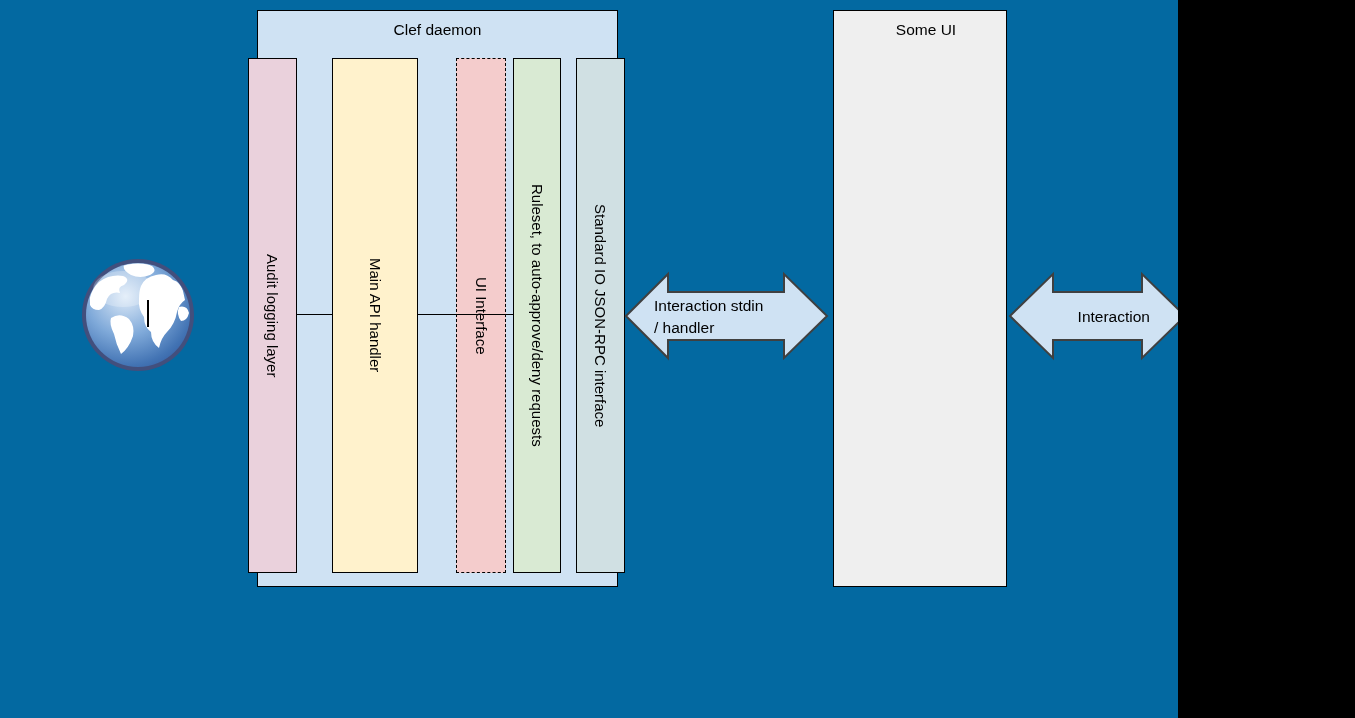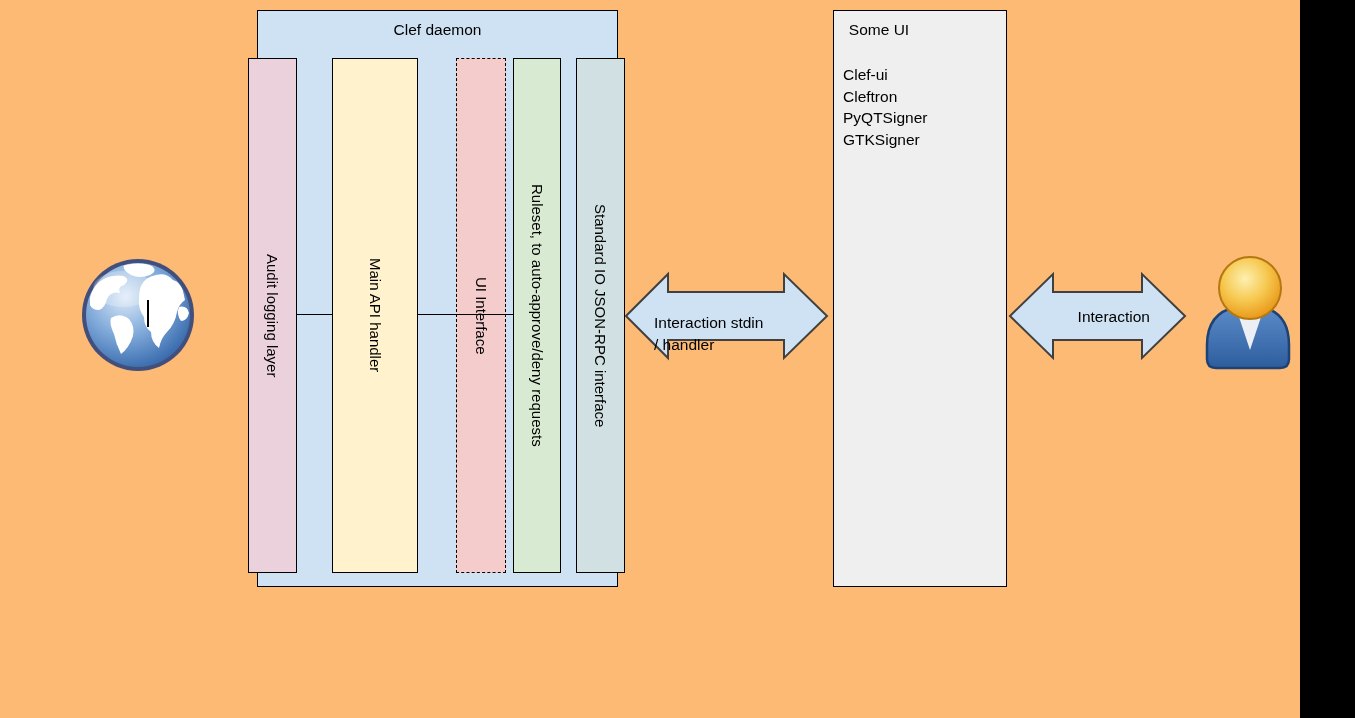--- a/index.html
+++ b/index.html
@@ -1,30 +1,30 @@
 <!DOCTYPE html>
 <html><head>
 <meta charset="utf-8">
 <style>
   html,body { margin:0; padding:0; background:#000; }
   .stage {
-    position:relative; width:1300px; height:718px; background:#fdba74;
+    position:relative; width:1178px; height:718px; background:#0369a1;
     font-family:"Liberation Sans", sans-serif; color:#000; overflow:hidden;
   }
   .abs { position:absolute; }
 
   
   .daemon-box { left:257px; top:10px; width:361px; height:577px;
     border:1px solid #000; box-sizing:border-box; z-index:1; }
   .someui-box { left:833px; top:10px; width:174px; height:577px;
     border:1px solid #000; box-sizing:border-box; z-index:1; }
 
   .box-title { top:21px; text-align:center; font-size:15.5px; z-index:4; }
   .daemon-title { left:257px; width:361px; }
-  .someui-title { left:792px; width:174px; }
+  .someui-title { left:839px; width:174px; }
 
   
   .bar { top:58px; height:515px; border:1.5px solid #000; box-sizing:border-box;
     display:flex; align-items:center; justify-content:center; z-index:3; }
   .bar span { writing-mode:vertical-rl; text-orientation:mixed;
     white-space:nowrap; font-size:15px; }
   .bar-audit   { left:248px; width:49px; }
   .bar-api     { left:332px; width:86px; }
   .bar-ui      { left:456px; width:50px; border-style:dashed; }
   .bar-ruleset { left:513px; width:48px; }
@@ -36,45 +36,39 @@
   .conn-2 { left:418px; top:314px; width:95px; }
   .conn-globe { left:147px; top:300px; width:2px; height:27px; background:#000;
     border:none; z-index:6; }
 
   
   .someui-list { left:843px; top:64px; width:160px; font-size:15.5px;
     line-height:21.5px; z-index:4; }
 
   
   .arrow-label { font-size:15.5px; line-height:22px; z-index:7; }
-  .arrow-label-left  { left:654px; top:312px; }
+  .arrow-label-left  { left:654px; top:295px; }
   .arrow-label-right { left:1015px; top:306px; width:135px; text-align:right; }
 
   .icon-svg { z-index:2; }
   .globe-pos { left:78px; top:255px; }
   .user-pos  { left:1198px; top:250px; }
   .arrow-left-pos  { left:620px; top:268px; }
   .arrow-right-pos { left:1004px; top:268px; }
 </style>
 </head>
 <body>
 
 <div class="stage">
 
   <div class="abs daemon-box" style="background-color: rgb(207, 226, 243);"></div>
   <div class="abs box-title daemon-title">Clef daemon</div>
 
   <div class="abs someui-box" style="background-color: rgb(239, 239, 239);"></div>
   <div class="abs box-title someui-title">Some UI</div>
-  <div class="abs someui-list">
-    <div>Clef-ui</div>
-    <div>Cleftron</div>
-    <div>PyQTSigner</div>
-    <div>GTKSigner</div>
-  </div>
 
   <div class="abs connector conn-1"></div>
   <div class="abs connector conn-2"></div>
   <div class="abs connector conn-globe"></div>
 
   <div class="abs bar bar-audit" style="background-color: rgb(234, 209, 220);">
     <span>Audit logging layer</span>
   </div>
   <div class="abs bar bar-api" style="background-color: rgb(255, 242, 204);">
     <span>Main API handler</span>

